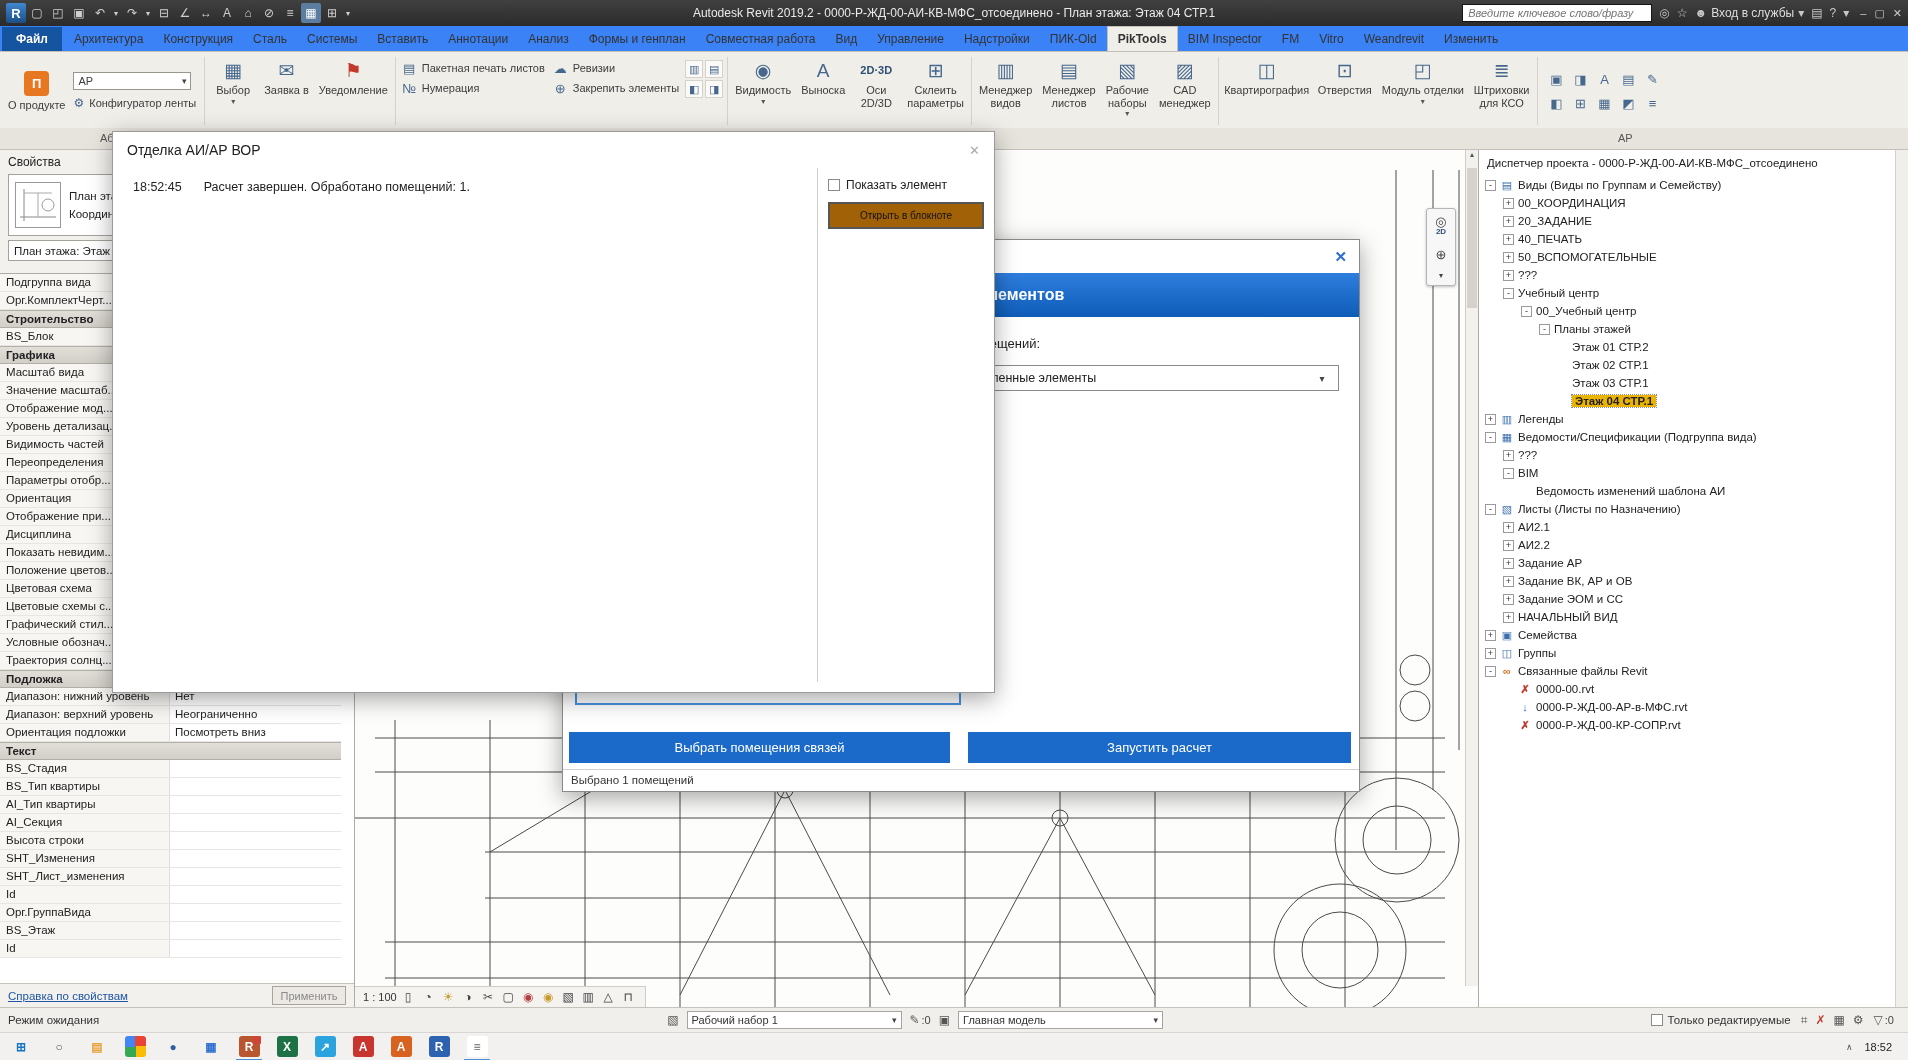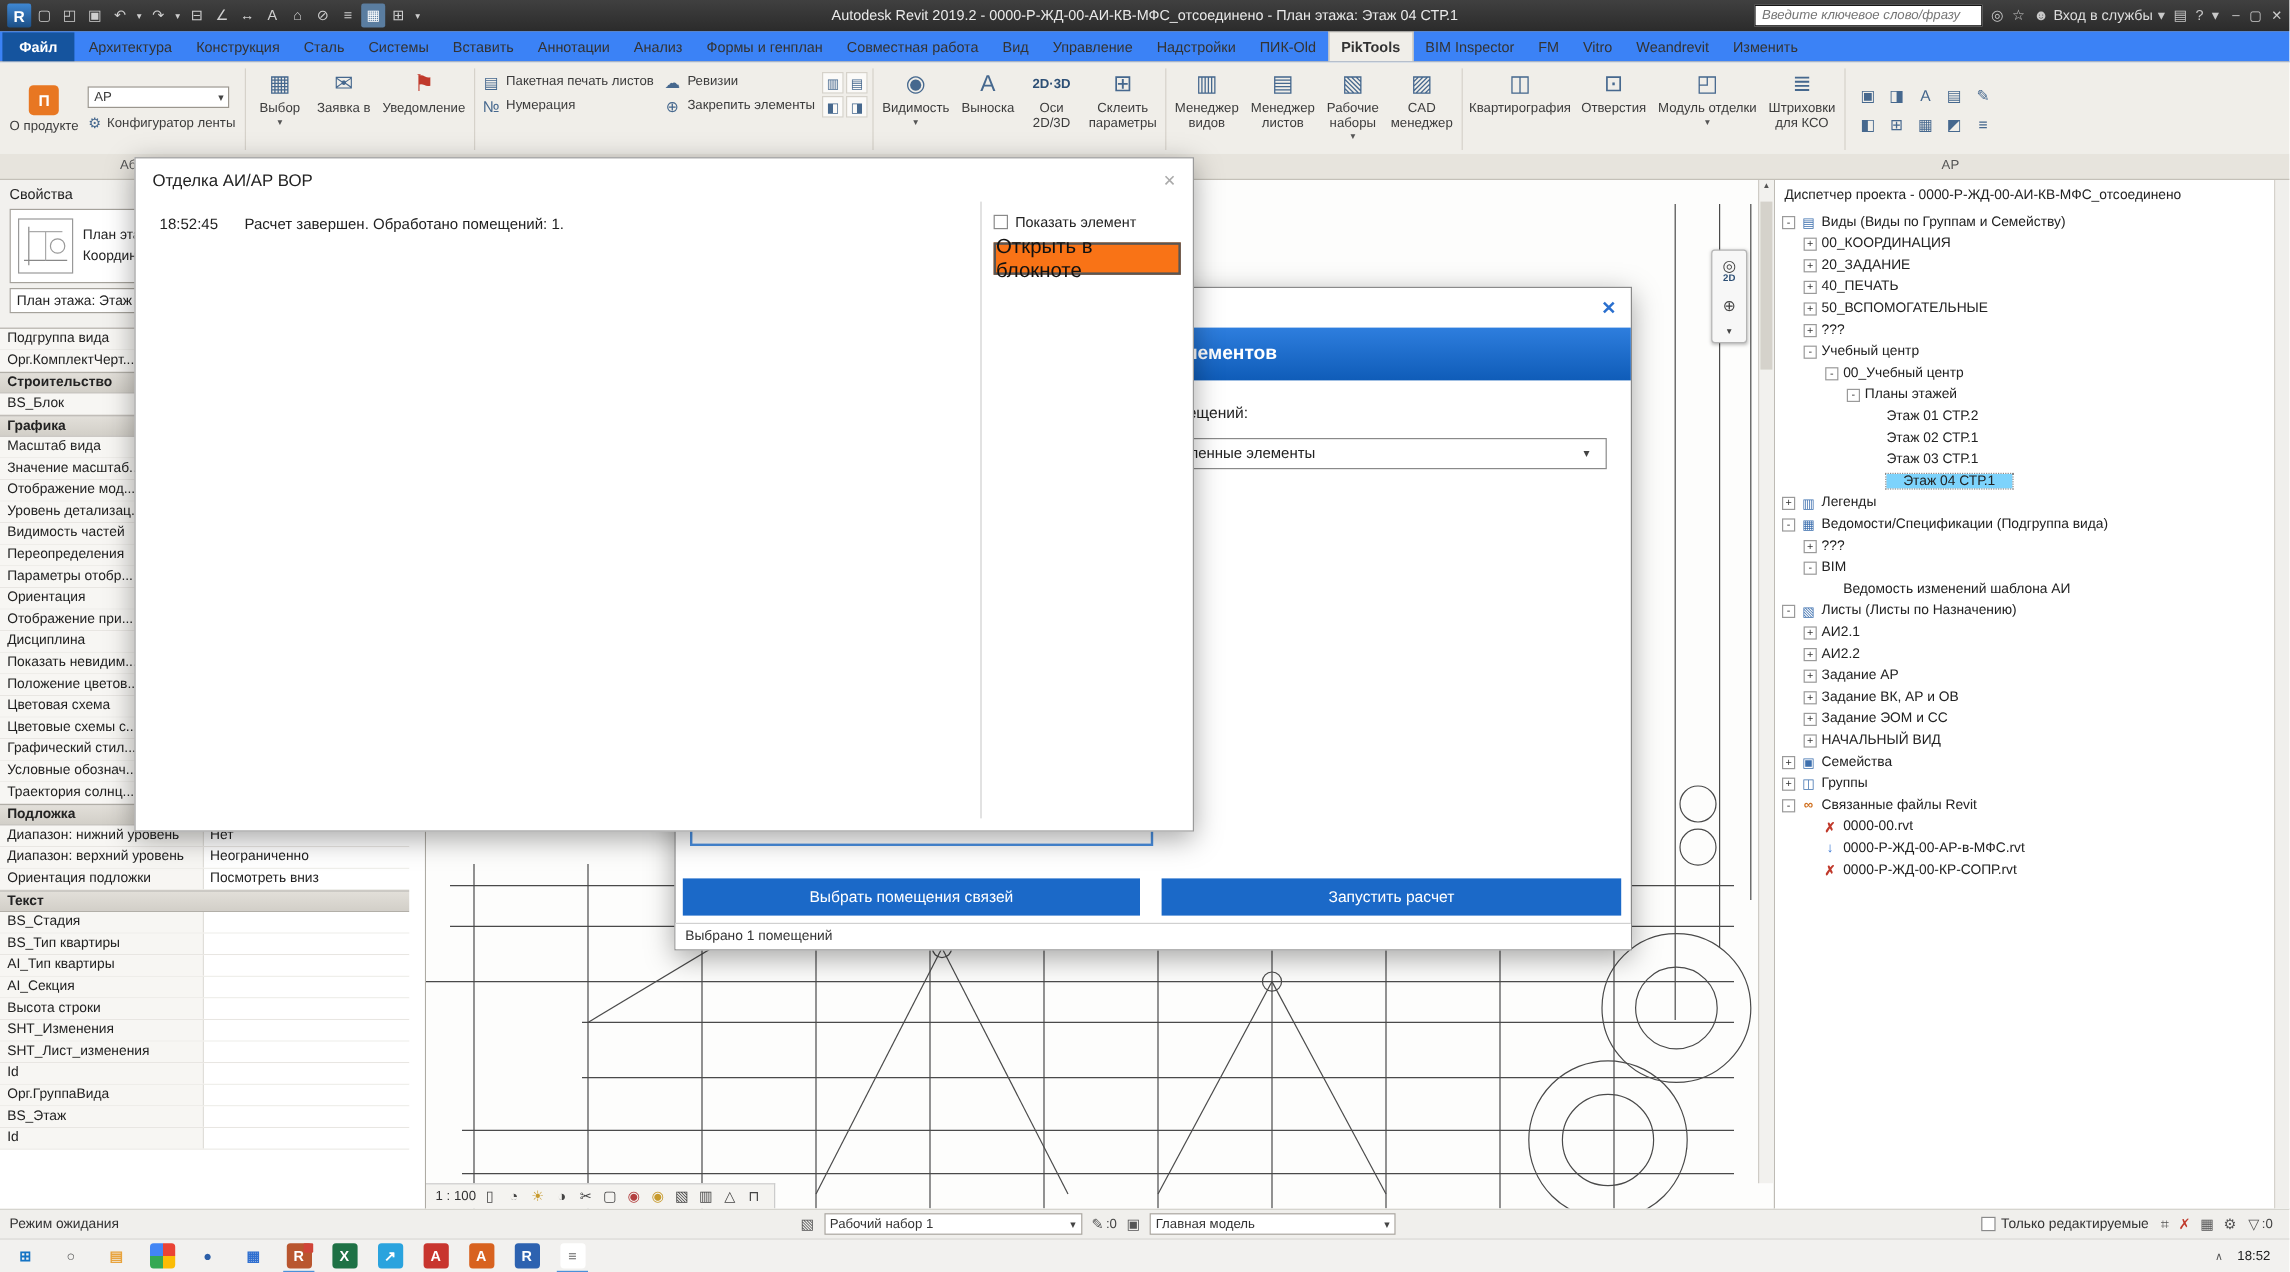--- a/index.html
+++ b/index.html
@@ -102,21 +102,21 @@
 .titem{height:18px;display:flex;align-items:center;gap:4px;white-space:nowrap}
 .exp{width:11px;height:11px;min-width:11px;border:1px solid #9a9a9a;background:#fff;font-size:9px;line-height:9px;text-align:center;color:#333}
 .exp:empty{border-color:transparent;background:transparent}
 .tico{width:14px;min-width:14px;text-align:center;font-size:11px}
 .tico:empty{display:none}
 .lv0{padding-left:6px}.lv1{padding-left:24px}.lv2{padding-left:42px}.lv3{padding-left:60px}.lv4{padding-left:78px}
 .ico-blue{color:#3c6fae}
 .ico-blue2{color:#2e6fd0;font-weight:bold}
 .ico-red{color:#c0392b;font-weight:bold}
 .ico-orange{color:#d07020;font-weight:bold}
-.titem.sel .tlabel{font-weight:normal;background:#7dd3fc;outline:1px dotted #8a8a8a;padding:0 14px}
+.titem.sel .tlabel{font-weight:bold;background:#eab308;outline:1px dotted #8a8a8a;padding:0 3px}
 
 
 .statusbar{height:25px;background:#f0efec;border-top:1px solid #c6c3bc;display:flex;align-items:center;gap:8px;padding:0 8px;font-size:11.5px;color:#333}
 .sb-mid{display:flex;align-items:center;gap:8px;margin-left:560px}
 .sb-combo{height:18px;background:#fff;border:1px solid #a8a49d;display:flex;align-items:center;padding:0 4px;font-size:11px;gap:4px}
 .sb-combo .txt{flex:1;white-space:nowrap;overflow:hidden}
 .w215{width:215px}.w205{width:205px}
 .sb-chip{display:flex;align-items:center;gap:2px;font-size:11px;color:#444}
 .sb-right{margin-left:auto;display:flex;align-items:center;gap:10px;padding-right:6px}
 .cbx{width:12px;height:12px;border:1px solid #8a8a8a;background:#fff;display:inline-block;flex:none}
@@ -135,21 +135,21 @@
 
 
 .dlg1{position:absolute;left:112px;top:131px;width:883px;height:562px;background:#fff;border:1px solid #9a9a9a;box-shadow:0 6px 22px rgba(0,0,0,.35);z-index:30;display:flex;flex-direction:column}
 .d1title{height:36px;display:flex;align-items:center;padding:0 14px;font-size:14px;color:#222}
 .d1close{margin-left:auto;color:#aaa;font-size:13px}
 .d1body{flex:1;display:flex;min-height:0}
 .d1log{flex:1;padding:12px 20px;font-size:12.5px;color:#222;border-right:1px solid #cfcfcf;margin:0 0 10px 0}
 .logline{display:flex;gap:22px}
 .d1side{width:176px;padding:10px 10px;display:flex;flex-direction:column;gap:10px}
 .chkrow{display:flex;align-items:center;gap:6px;font-size:12px}
-.notepad-btn{height:27px;border:2px solid #565656;background:#f97316;font-size:17px;display:flex;align-items:center;justify-content:center;color:#111}
+.notepad-btn{height:27px;border:2px solid #565656;background:#a16207;font-size:10px;display:flex;align-items:center;justify-content:center;color:#111}
 
 .dlg2{position:absolute;left:562px;top:239px;width:798px;height:553px;background:#fff;border:1px solid #8a8a8a;box-shadow:0 6px 22px rgba(0,0,0,.35);z-index:20;display:flex;flex-direction:column}
 .d2top{height:33px;display:flex;align-items:center;justify-content:flex-end;padding:0 12px}
 .d2close{color:#2a6fce;font-weight:bold;font-size:15px}
 .d2head{height:44px;background:linear-gradient(180deg,#2e7ede,#0f5cb8);color:#fff;font-size:16px;font-weight:bold;display:flex;align-items:center;justify-content:center}
 .d2body{flex:1;position:relative}
 .d2label{position:absolute;left:360px;top:19px;font-size:13px;color:#222}
 .d2combo{position:absolute;left:388px;top:48px;width:388px;height:26px;background:#fff;border:1px solid #8a8a8a;display:flex;align-items:center;padding:0 8px;font-size:12.5px}
 .d2combo .txt{flex:1;white-space:nowrap;overflow:hidden}
 .d2arr{width:16px;text-align:center;color:#444;font-size:10px}
@@ -659,20 +659,24 @@
           <span class="pname">BS_Этаж</span>
           <span class="pval"></span>
         </div>
 
         <div class="prow">
           <span class="pname">Id</span>
           <span class="pval"></span>
         </div>
       </div>
     <div class="pscroll" style="position:absolute;"></div>
+    <div class="props-footer">
+      <span class="help-link">Справка по свойствам</span>
+      <span class="apply-btn">Применить</span>
+    </div>
   </div>
 
   <div class="canvas">
     <svg class="plansvg" viewBox="0 0 1123 857" preserveAspectRatio="none">
       <g stroke="#4a4a4a" stroke-width="1" fill="none">
         <line x1="1041" y1="20" x2="1041" y2="700"></line>
         <line x1="1078" y1="20" x2="1078" y2="640"></line>
         <line x1="1104" y1="20" x2="1104" y2="600"></line>
         <circle cx="1060" cy="520" r="15"></circle>
         <circle cx="1060" cy="556" r="15"></circle>

